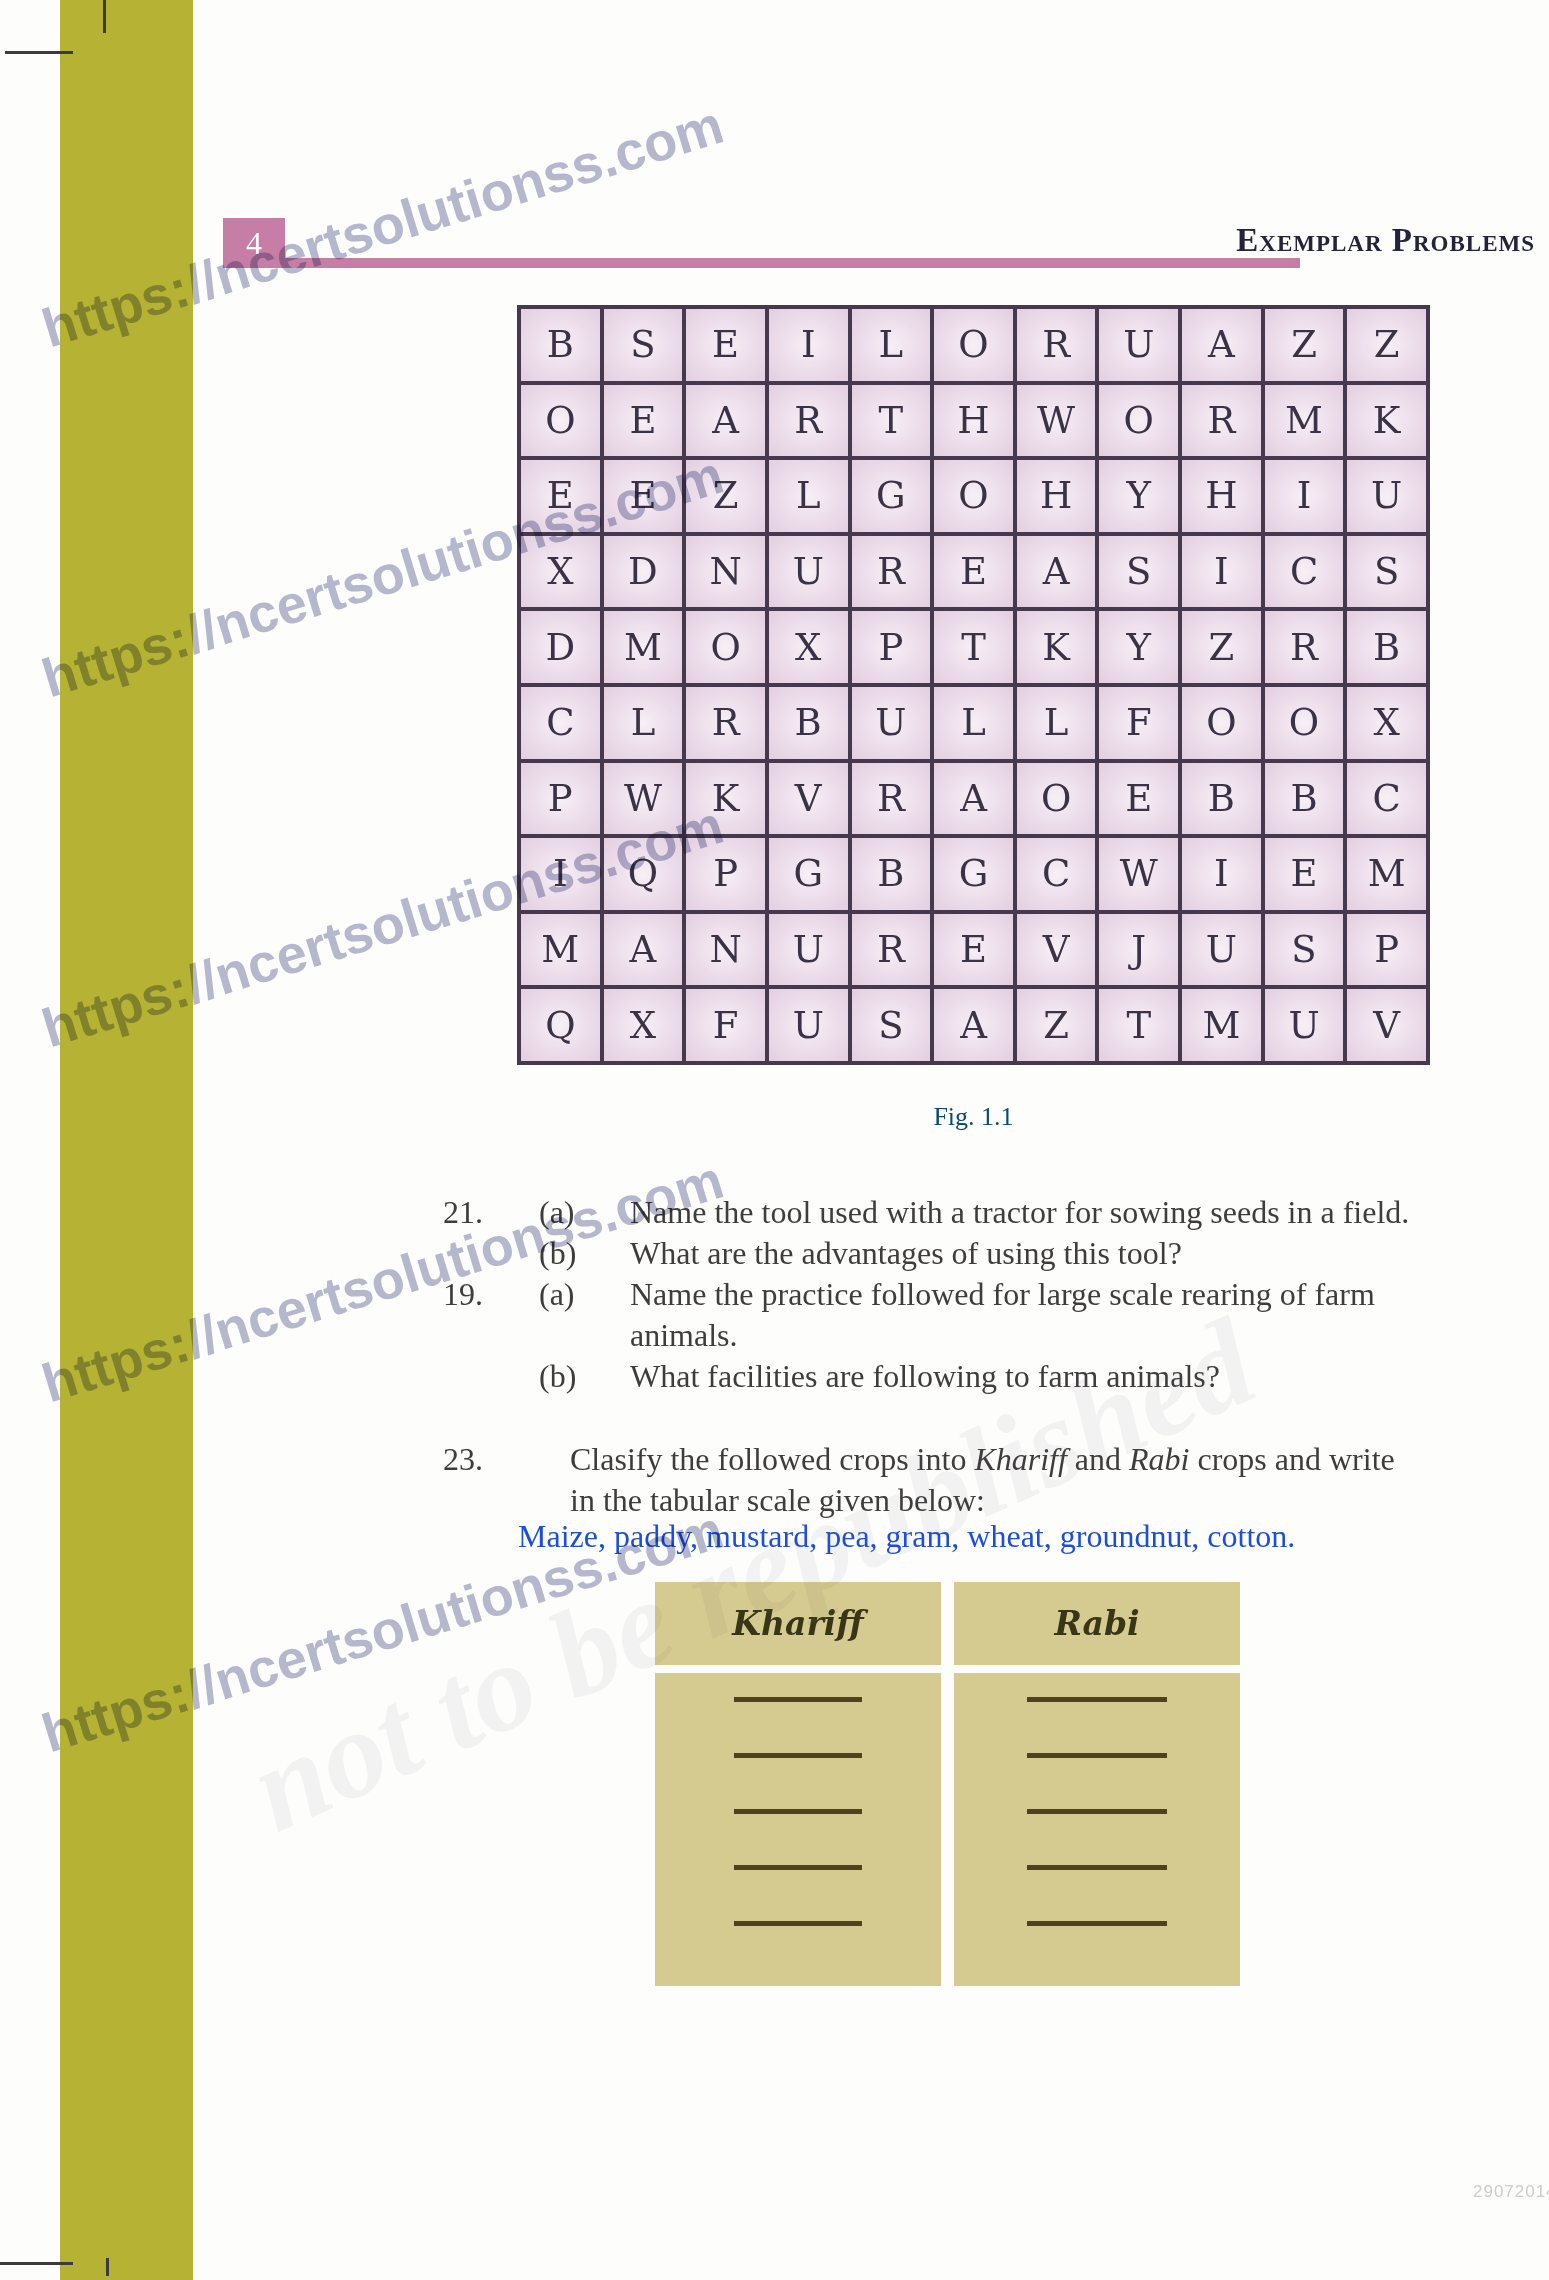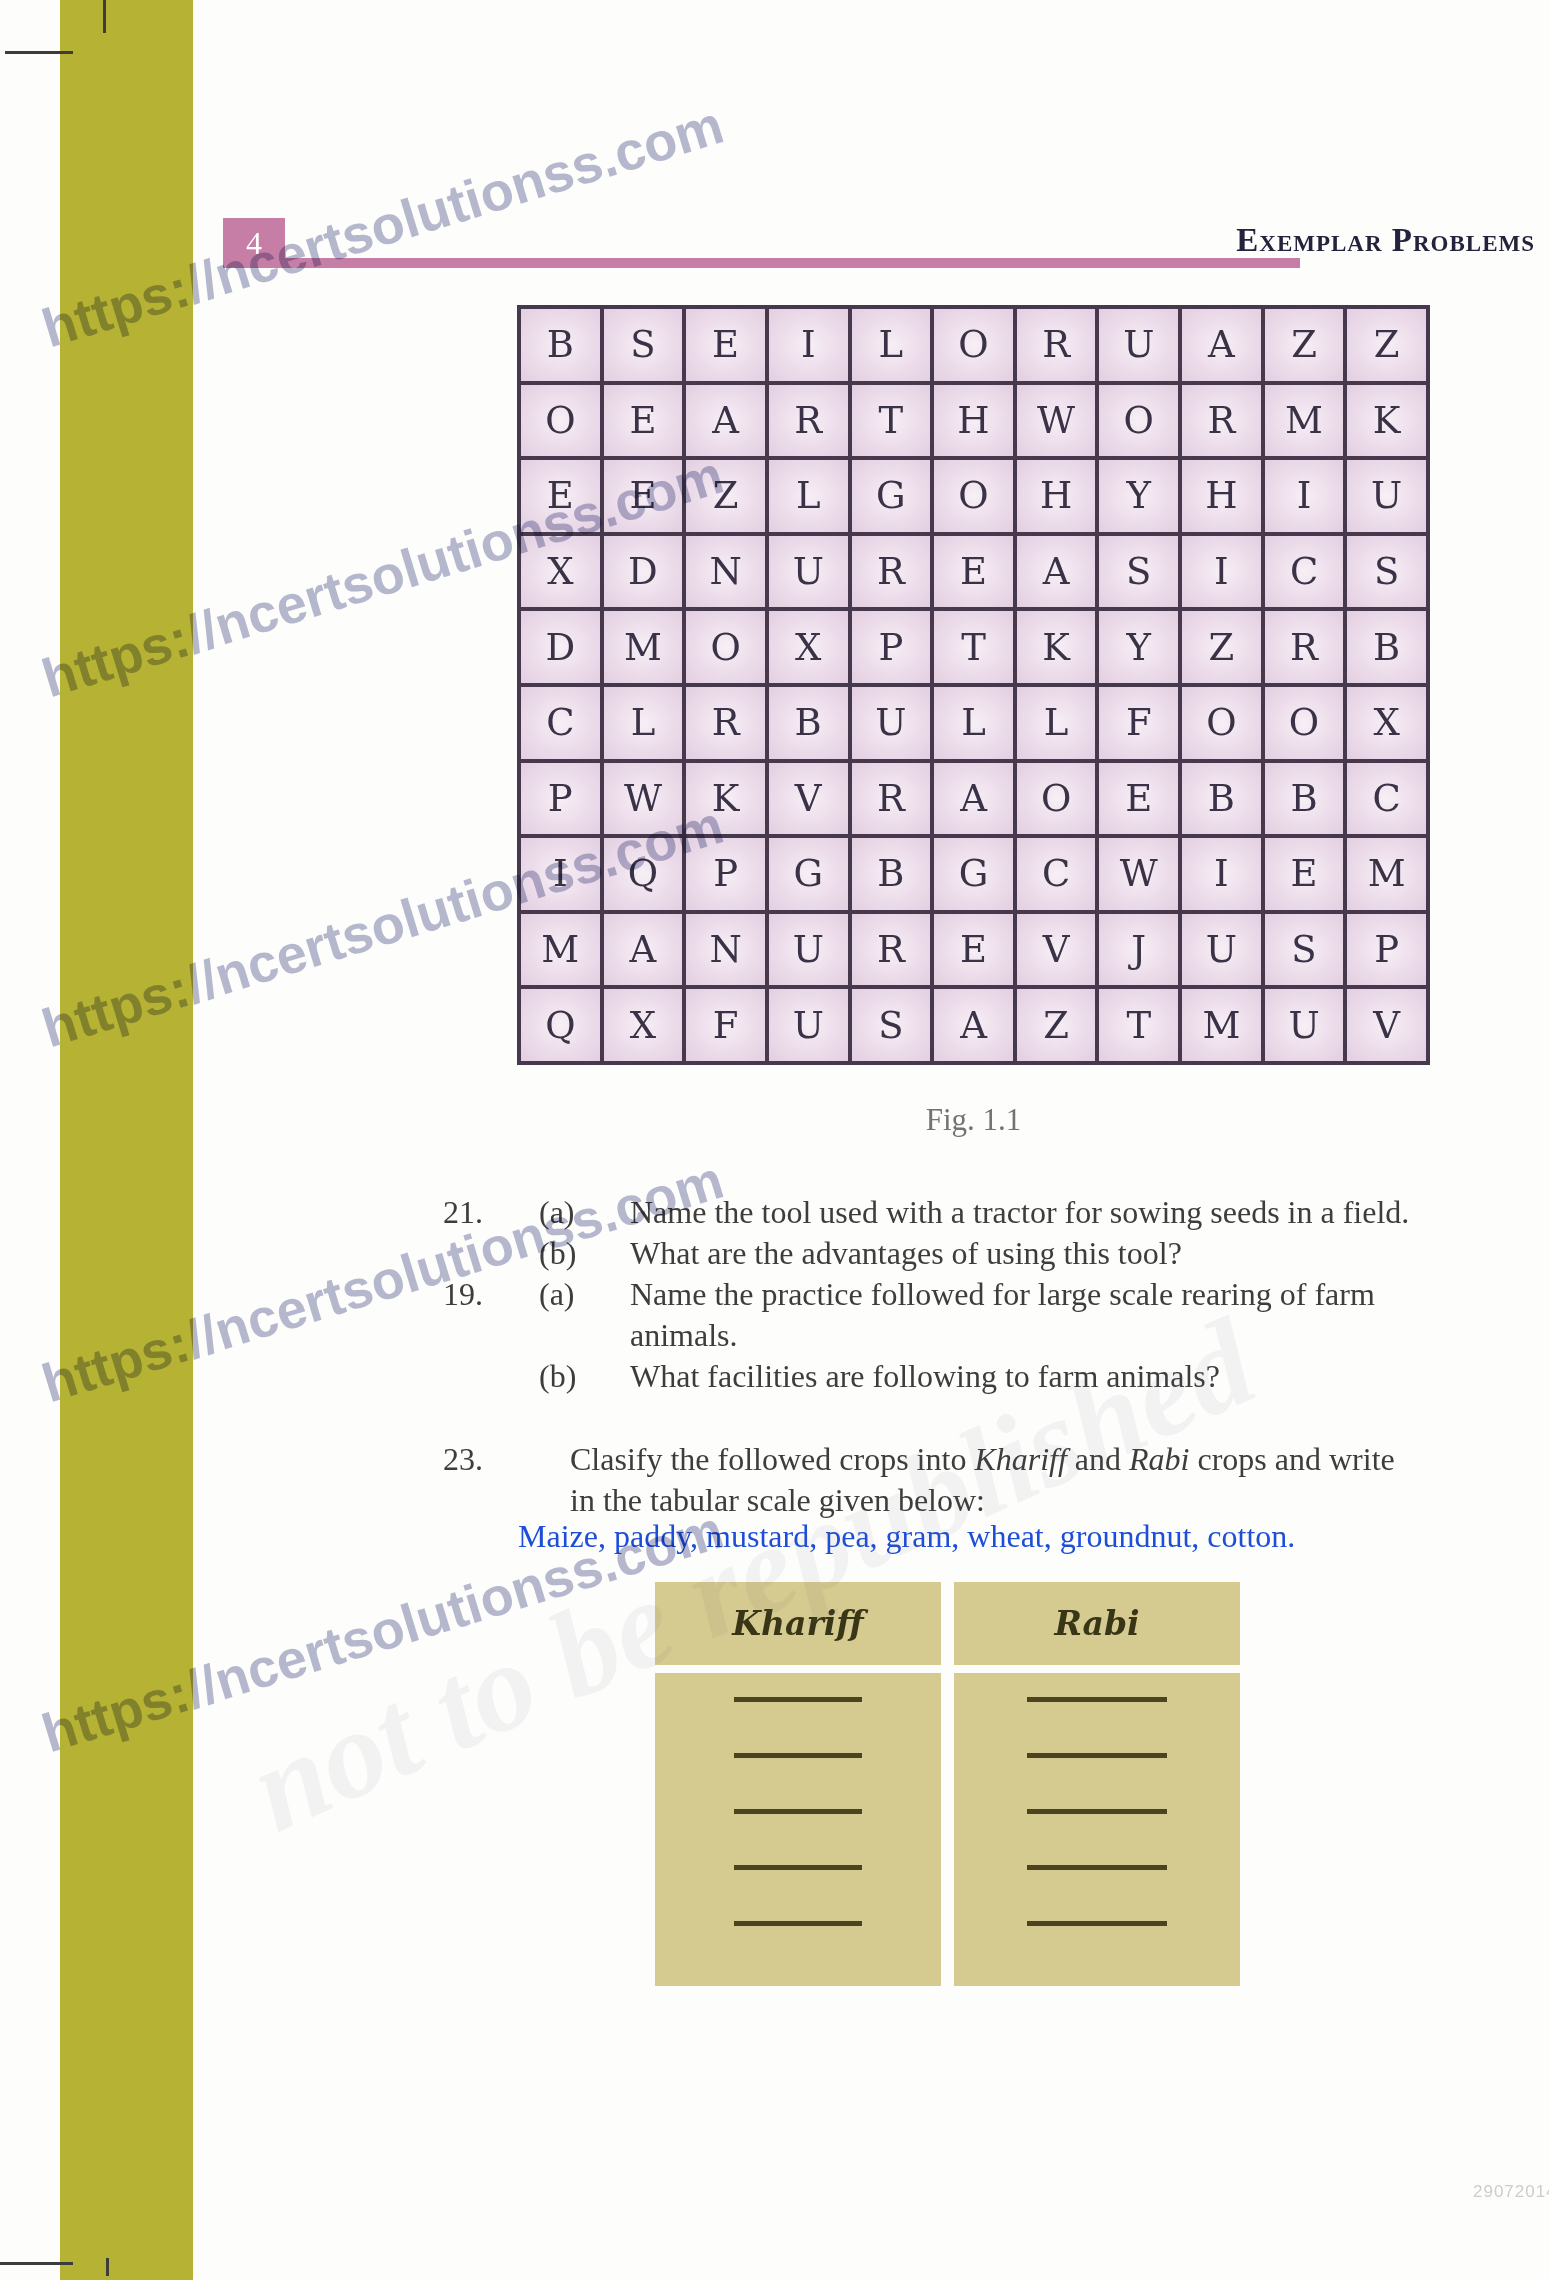--- a/index.html
+++ b/index.html
@@ -37,21 +37,21 @@
   }
   .cell{
     background:radial-gradient(ellipse at center,#f7eff6 0%,#ecdcea 55%,#e2cfe1 100%);
     display:flex;align-items:center;justify-content:center;
   }
   .cell span{
     font-family:"DejaVu Serif",serif;font-size:37px;color:#3a3347;line-height:1;
   }
   .fig-caption{
     position:absolute;left:517px;top:1102px;width:913px;text-align:center;
-    font-size:31px;color:#737373;
+    font-size:26px;color:#0c4a6e;
   }
   
   .questions{position:absolute;left:443px;top:1192px;color:#3f3c3c;font-size:32px;line-height:41px;}
   .q-row{display:flex;white-space:nowrap;gap:26px;}
   .q-row:nth-child(5){margin-top:42px;}
   .q-num{width:70px;}
   .q-label{width:65px;}
   .q-label:empty{width:5px;}
   .q-line em{font-style:italic;}
   .crops-line{

